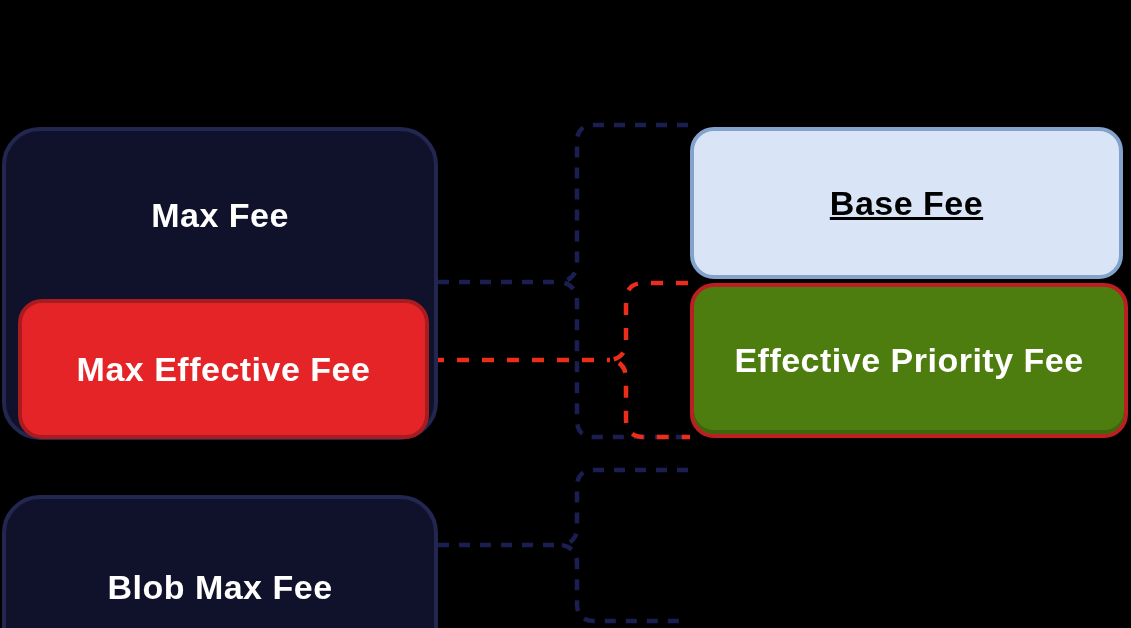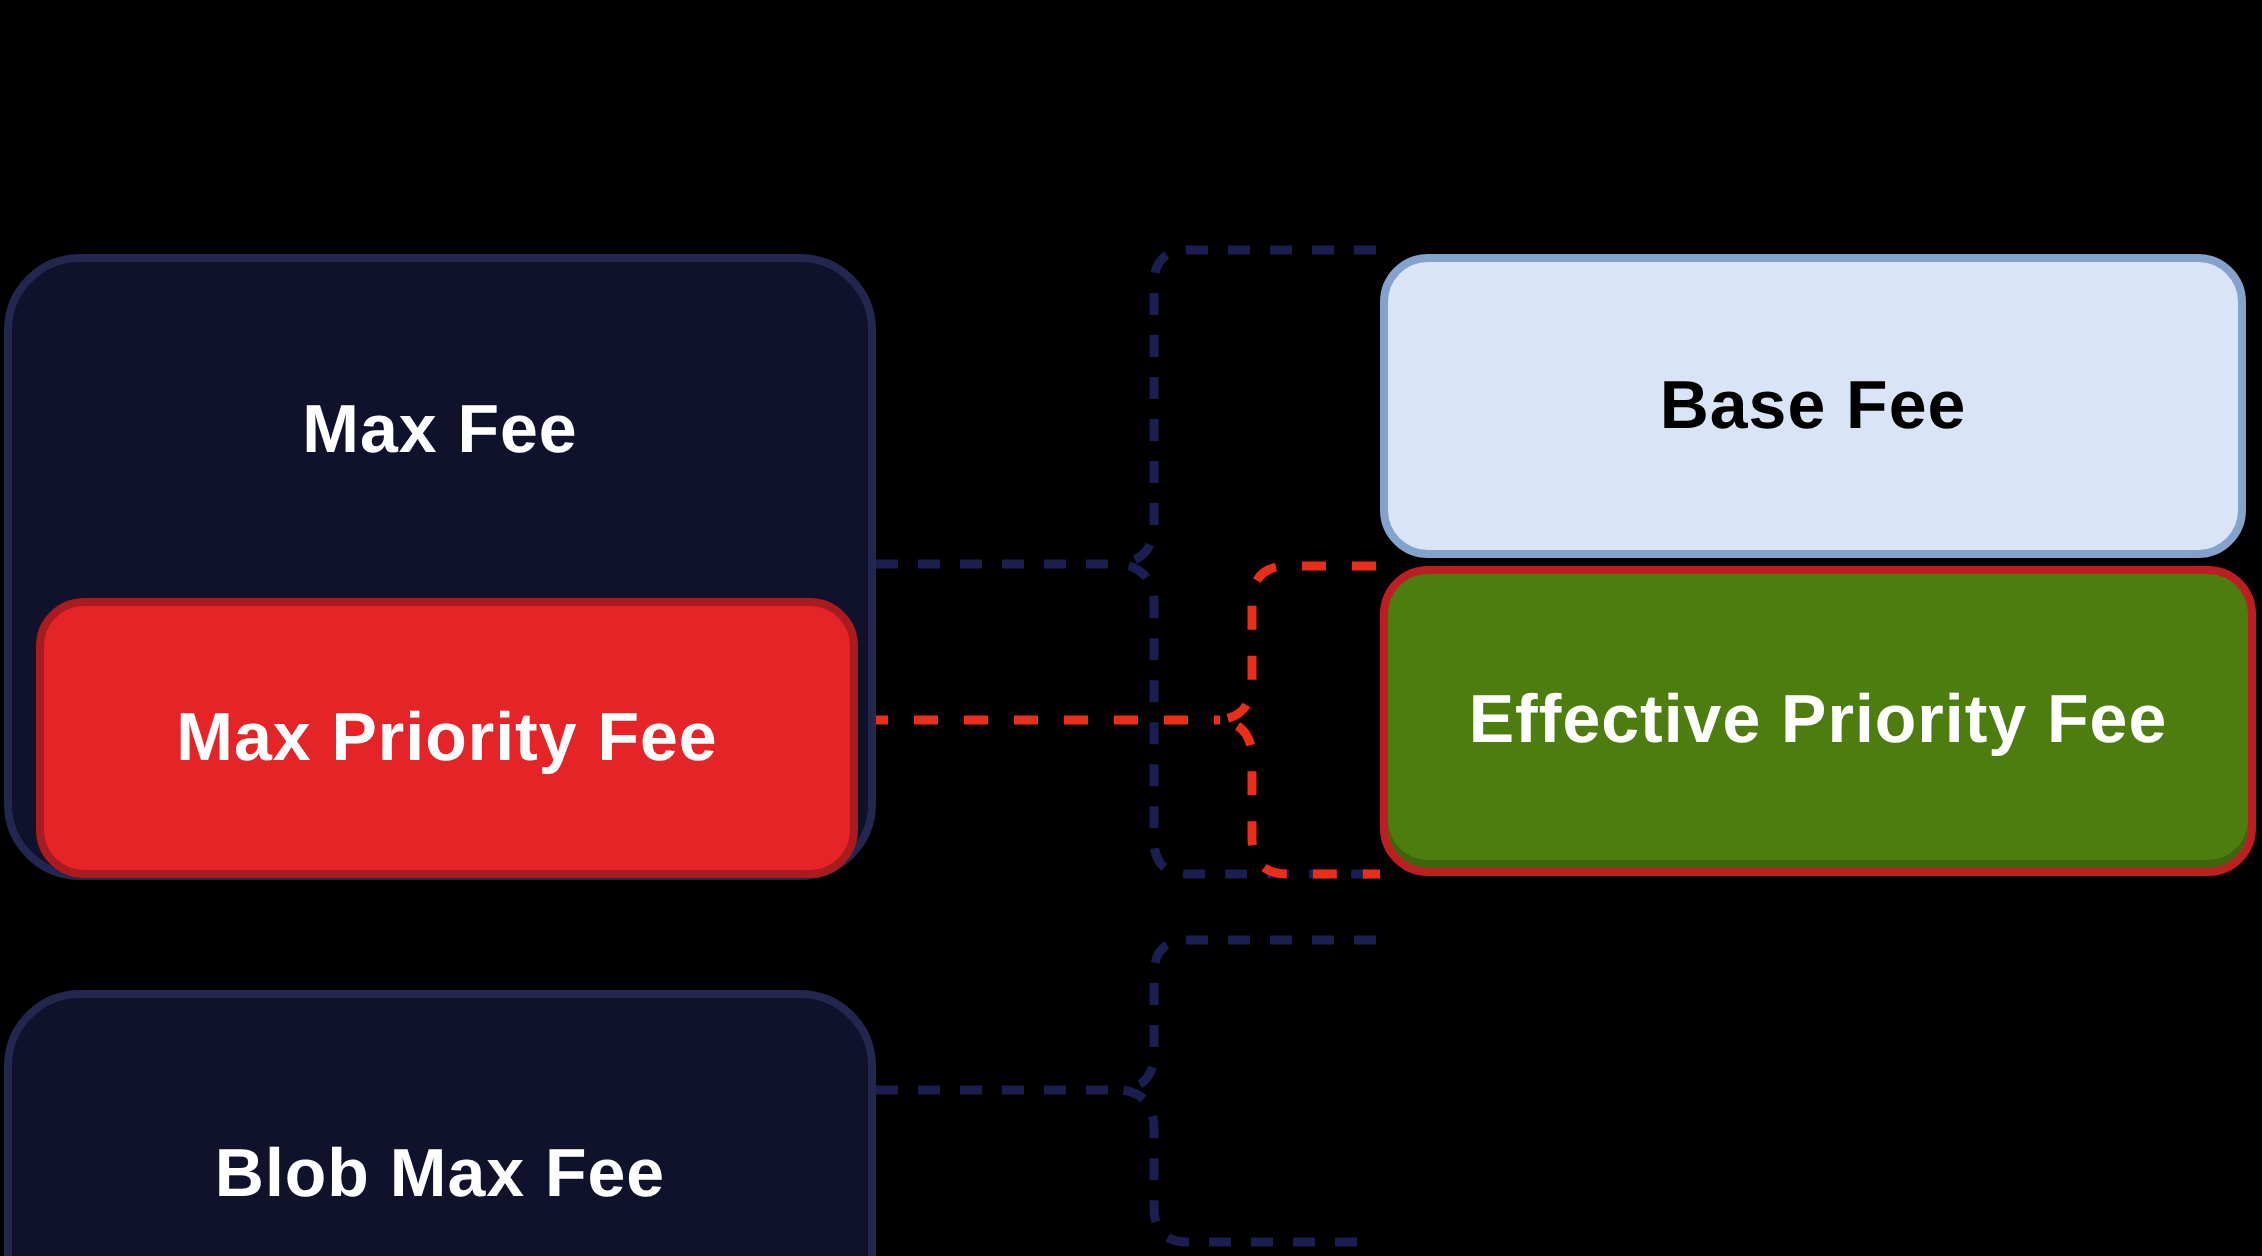--- a/index.html
+++ b/index.html
@@ -67,29 +67,29 @@
 
     <path class="red-dash" d="M 688 283 H 644 Q 626 283 626 301 V 341 Q 626 358 610 360 Q 626 362 626 379 V 419 Q 626 437 644 437 H 690" stroke="#eb2d19"></path>
     <path class="red-dash" d="M 432 360 H 610" stroke="#eb2d19"></path>
   </svg>
 
   <div id="max-fee-box" class="box navy-box" style="background-color: rgb(16, 17, 43); border-color: rgb(35, 38, 79); color: rgb(255, 255, 255);">
     <div id="max-fee-label-area">
       <span>Max Fee</span>
     </div>
     <div id="max-priority-fee-box" class="box round-box" style="background-color: rgb(229, 36, 40); border-color: rgb(168, 27, 31); color: rgb(255, 255, 255);">
-      <span>Max Priority Fee</span>
+      <span>Max Effective Fee</span>
     </div>
   </div>
 
   <div id="blob-max-fee-box" class="box navy-box" style="background-color: rgb(16, 17, 43); border-color: rgb(35, 38, 79); color: rgb(255, 255, 255);">
     <span>Blob Max Fee</span>
   </div>
 
-  <div id="base-fee-box" class="box round-box" style="background-color: rgb(217, 229, 247); border-color: rgb(132, 163, 204); color: rgb(0, 0, 0);">
+  <div id="base-fee-box" class="box round-box" style="background-color: rgb(217, 229, 247); border-color: rgb(132, 163, 204); color: rgb(0, 0, 0); text-decoration: underline;">
     <span>Base Fee</span>
   </div>
 
   <div id="effective-priority-fee-box" class="box round-box" style="background-color: #4d7c0f; border-color: rgb(188, 30, 34); color: rgb(255, 255, 255);">
     <span>Effective Priority Fee</span>
   </div>
 
 
 </div>
 

